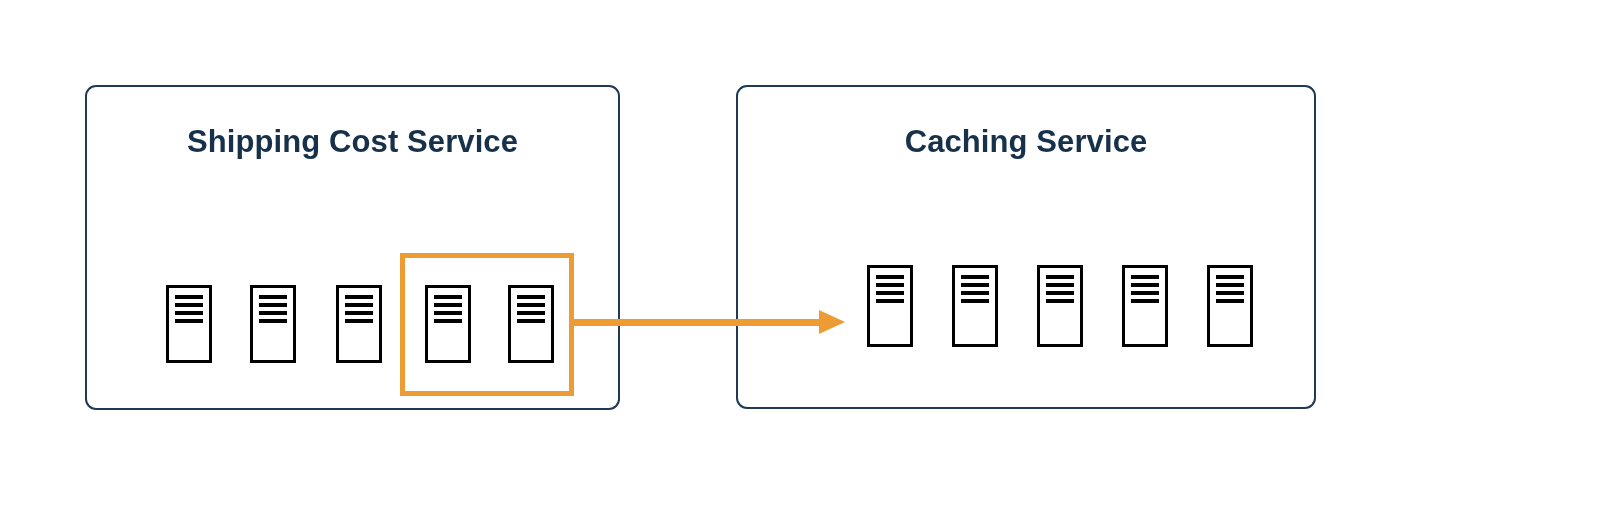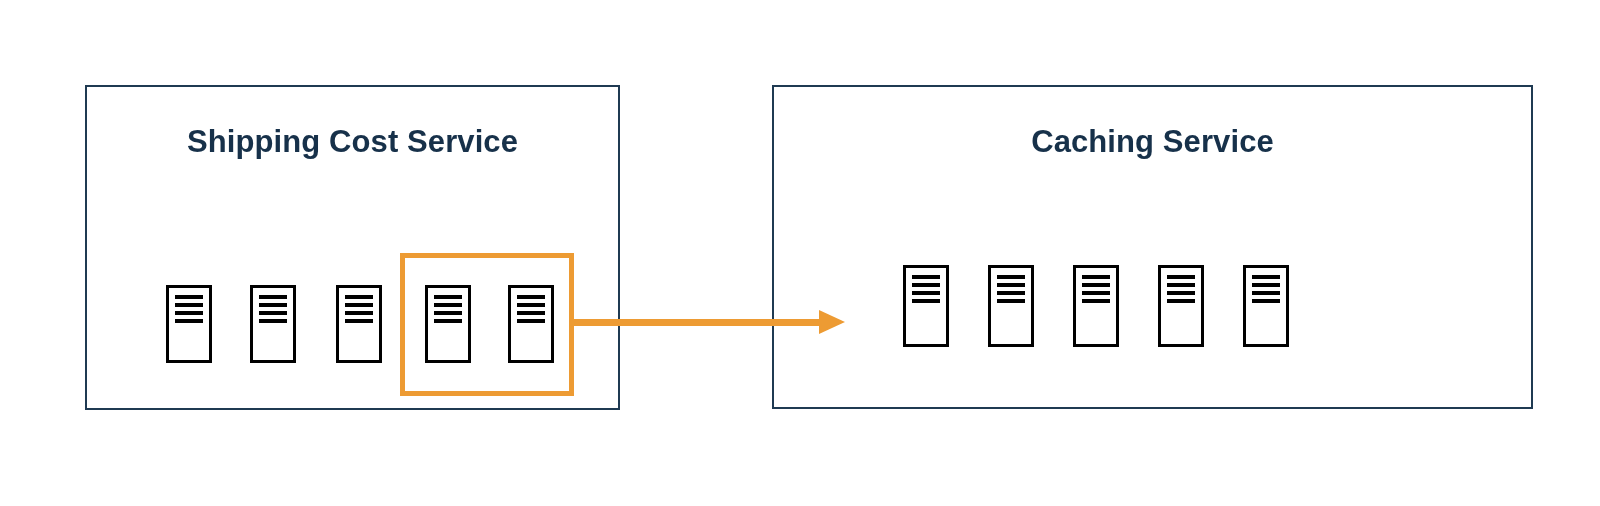--- a/index.html
+++ b/index.html
@@ -14,20 +14,21 @@
     position: relative;
     width: 1600px;
     height: 506px;
     background: #ffffff;
     overflow: hidden;
   }
   .panel {
     position: absolute;
     box-sizing: border-box;
     background: #ffffff;
+    border-radius: 11px;
   }
   .panel-title {
     position: absolute;
     left: 0;
     right: 0;
     text-align: center;
     font-weight: bold;
     letter-spacing: 0.1px;
     white-space: nowrap;
   }
@@ -95,21 +96,21 @@
         </div>
         <div class="server" style="left: 421px; top: 198px; width: 46px; height: 78px; border: 3px solid rgb(0, 0, 0);">
           <div class="server-bar" style="height: 4px; background: rgb(0, 0, 0); margin-bottom: 4px;"></div>
           <div class="server-bar" style="height: 4px; background: rgb(0, 0, 0); margin-bottom: 4px;"></div>
           <div class="server-bar" style="height: 4px; background: rgb(0, 0, 0); margin-bottom: 4px;"></div>
           <div class="server-bar" style="height: 4px; background: rgb(0, 0, 0); margin-bottom: 4px;"></div>
         </div>
       </div>
   </div>
 
-  <div class="panel" id="panel-1" style="left: 772px; top: 85px; width: 761px; height: 324px; border: 2px solid rgb(31, 58, 82);">
+  <div class="panel" id="panel-1" style="left: 736px; top: 85px; width: 580px; height: 324px; border: 2px solid rgb(31, 58, 82);">
     <div class="panel-title" id="panel-1-title" style="top: 37px; font-size: 31px; color: rgb(23, 49, 74);">Caching Service</div>
     <div id="panel-1-servers">
         <div class="server" style="left: 129px; top: 178px; width: 46px; height: 82px; border: 3px solid rgb(0, 0, 0);">
           <div class="server-bar" style="height: 4px; background: rgb(0, 0, 0); margin-bottom: 4px;"></div>
           <div class="server-bar" style="height: 4px; background: rgb(0, 0, 0); margin-bottom: 4px;"></div>
           <div class="server-bar" style="height: 4px; background: rgb(0, 0, 0); margin-bottom: 4px;"></div>
           <div class="server-bar" style="height: 4px; background: rgb(0, 0, 0); margin-bottom: 4px;"></div>
         </div>
         <div class="server" style="left: 214px; top: 178px; width: 46px; height: 82px; border: 3px solid rgb(0, 0, 0);">
           <div class="server-bar" style="height: 4px; background: rgb(0, 0, 0); margin-bottom: 4px;"></div>

